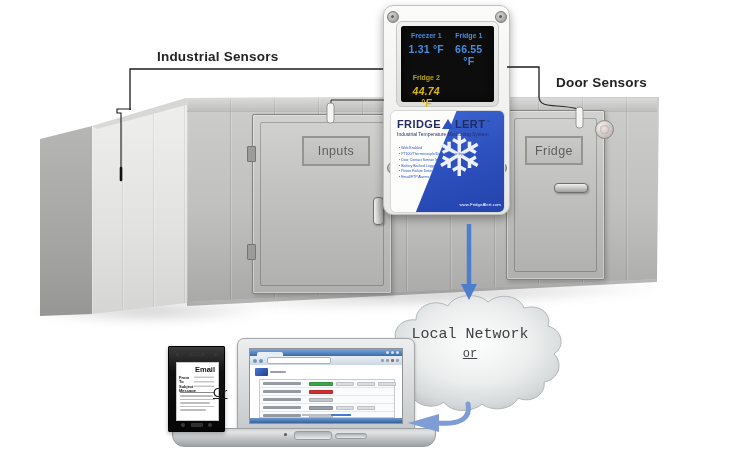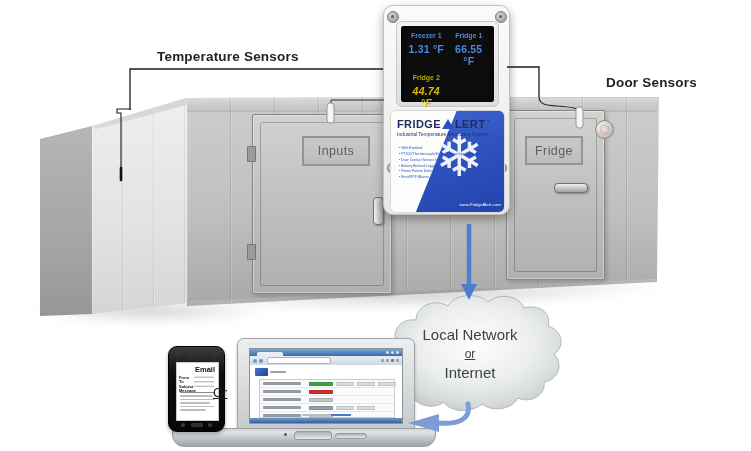--- a/index.html
+++ b/index.html
@@ -101,21 +101,21 @@
   .lp-pill.first{width:24px;}
   .lp-footer{position:absolute;left:0;right:0;bottom:2px;display:flex;justify-content:center;gap:3px;}
   .lp-footer .g{width:26px;height:2px;background:#b8bec4;}
   .lp-footer .b{width:20px;height:2px;background:#4a79d2;}
   .laptop-base{background:linear-gradient(180deg,#f4f5f6,#c2c5c7 55%,#9fa2a4);border:1px solid #9b9ea0;border-radius:3px 3px 12px 12px;
     box-shadow:inset 0 2px 2px rgba(0,0,0,.12);}
   .base-slot{background:linear-gradient(180deg,#aeb1b3,#e8eaeb);border:1px solid #999c9e;border-radius:3px;}
   .base-dot{border-radius:50%;background:#55575a;}
 
   
-  .phone-body{background:linear-gradient(180deg,#3c3c3c,#101010 30%,#060606);border:1px solid #000;border-radius:9px;
+  .phone-body{background:linear-gradient(180deg,#3c3c3c,#101010 30%,#060606);border:1px solid #000;border-radius:1px;
     box-shadow:0 2px 4px rgba(0,0,0,.3);}
   .phone-speaker{background:#2e2e2e;border-radius:2px;box-shadow:inset 0 0 1px #666;}
   .phone-dot{border-radius:50%;background:#3a3a3a;}
   .phone-screen{background:#ffffff;border:1px solid #c9c9c9;overflow:hidden;}
   .email-title{position:absolute;top:2px;right:3px;font-size:7.5px;font-weight:700;color:#111;}
   .email-rows{position:absolute;left:2px;top:12px;width:200%;transform:scale(.5);transform-origin:0 0;}
   .email-row{display:flex;align-items:center;height:9px;}
   .email-label{font-size:8px;font-weight:700;color:#111;width:30px;}
   .email-bar{height:3px;width:40px;background:#c6c6c6;border-radius:1px;}
   .email-msgbox{position:absolute;left:3px;top:29px;width:35px;height:22px;border-top:1px solid #8a8a8a;padding-top:2px;}
@@ -201,22 +201,22 @@
         <div>• <span>PT100/Thermocouple/Digital Sensor Inputs</span></div>
         <div>• <span>Door Contact Sensor Input</span></div>
         <div>• <span>Battery Backed Logging</span></div>
         <div>• <span>Power Failure Detection</span></div>
         <div>• <span>Email/FTP Alarms</span></div>
       </div>
       <div class="device-website">www.FridgeAlert.com</div>
     </div>
   </div>
 
-  <div class="abs diagram-label" style="left:157px;top:49px;">Temperature Sensors</div>
-  <div class="abs diagram-label" style="left:606px;top:75px;">Door Sensors</div>
+  <div class="abs diagram-label" style="left:157px;top:49px;">Industrial Sensors</div>
+  <div class="abs diagram-label" style="left:556px;top:75px;">Door Sensors</div>
 
   <svg class="abs" style="left:380px;top:292px;" width="200" height="130" viewBox="0 0 200 130">
     <defs>
       <radialGradient id="cloudGrad" cx="50%" cy="42%" r="62%">
         <stop offset="0%" stop-color="#fdfdfd"></stop>
         <stop offset="55%" stop-color="#eceeee"></stop>
         <stop offset="85%" stop-color="#d6dadb"></stop>
         <stop offset="100%" stop-color="#c3c7c8"></stop>
       </radialGradient>
     </defs>
@@ -228,24 +228,23 @@
          C 120 0, 140 4, 144 16
          C 158 12, 172 20, 168 34
          C 182 38, 186 54, 174 62
          C 184 72, 178 88, 164 90
          C 166 102, 152 112, 138 106
          C 132 118, 112 120, 102 112
          C 90 122, 70 120, 64 110
          C 54 118, 34 114, 32 102
          C 20 100, 16 88, 24 80 Z"></path>
   </svg>
-  <div class="abs cloud-text" style="left:388px;top:326px;width:164px;">
+  <div class="abs cloud-text" style="left:388px;top:326px;width:164px;font-family:Liberation Mono, monospace;">
     <div class="cloud-line-main">Local Network</div>
     <div class="cloud-line-or">or</div>
-    <div class="cloud-line-main">Internet</div>
   </div>
 
   <div class="abs laptop-bezel" style="left:237px;top:338px;width:176px;height:92px;"></div>
   <div class="abs laptop-screen" style="left:249px;top:348px;width:152px;height:74px;">
     <div class="b-title">
       <div class="b-tab"></div>
       <div class="b-dots">
           <span></span>
           <span></span>
           <span></span>

